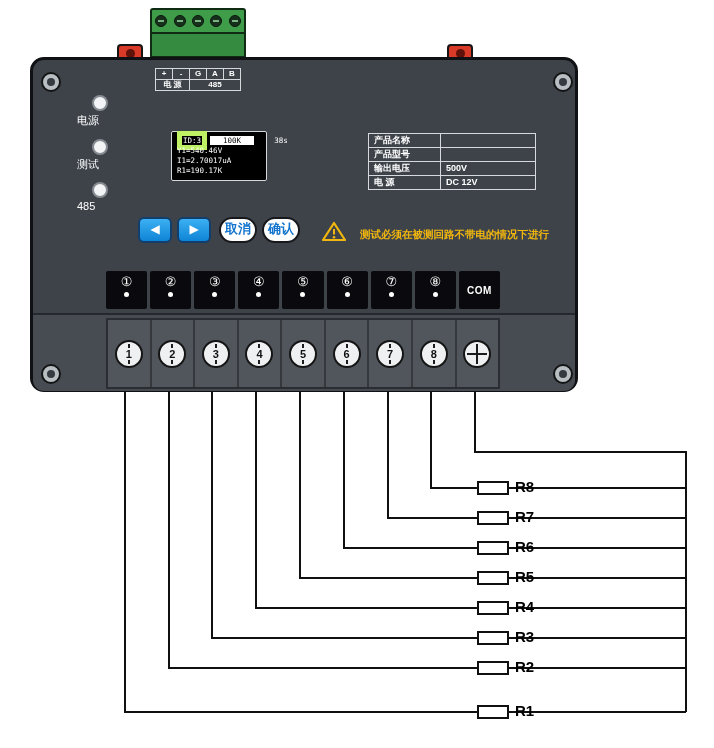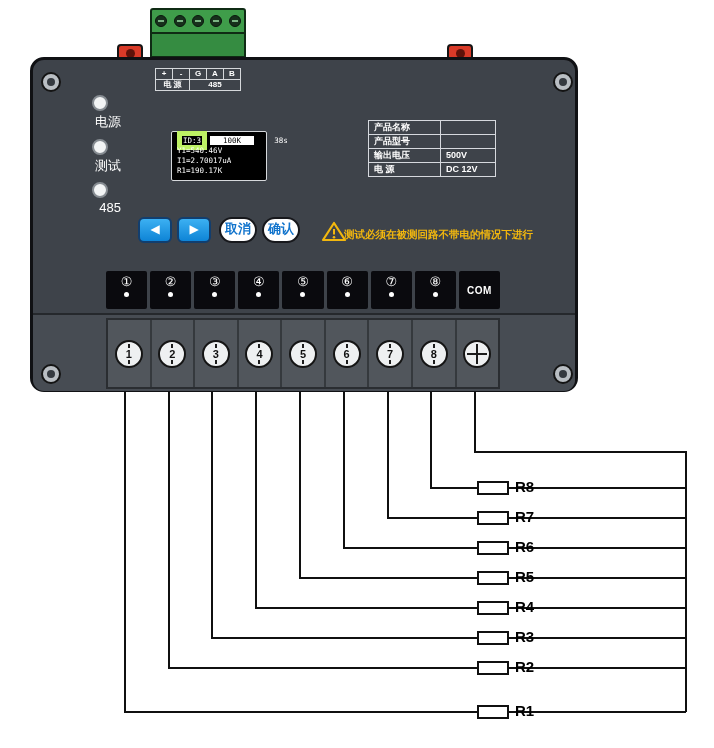--- a/index.html
+++ b/index.html
@@ -27,42 +27,42 @@
   .toplabels{position:absolute;left:122px;top:8px}
   .tl-row{display:flex}
   .tl-row+.tl-row{margin-top:-1px}
   .tl-cell{width:18px;height:12px;border:1px solid #d5d8db;box-sizing:border-box;color:#fff;font-size:8px;font-weight:bold;text-align:center;line-height:10px}
   .tl-cell+.tl-cell{margin-left:-1px}
   .tl-cell.g1{width:35px}
   .tl-cell.g2{width:52px}
 
   
   .led{position:absolute;width:12px;height:12px;border-radius:50%;background:#f2f4f5;border:2px solid #868c92;box-sizing:content-box}
-  .led-label{position:absolute;width:44px;text-align:right;color:#fff;font-size:13px}
+  .led-label{position:absolute;width:44px;text-align:left;color:#fff;font-size:11px}
 
   
   .display{position:absolute;left:138px;top:71px;width:96px;height:50px;background:#000;border:1px solid #d6d9dc;border-radius:2px;padding:4px 5px;box-sizing:border-box;font-family:"DejaVu Sans Mono",monospace;color:#fff;font-size:7.5px;line-height:10px;white-space:nowrap}
   .disp-id{border:5px solid #bef264;padding:0 1px}
   .disp-range{background:#fff;color:#000;padding:0 13px;margin-left:3px}
   .disp-time{margin-left:20px}
 
   
-  .itable{position:absolute;left:335px;top:60px;width:128px}
+  .itable{position:absolute;left:335px;top:73px;width:168px}
   .irow{display:flex;height:15px;border:1px solid #d6d9de;box-sizing:border-box}
   .irow+.irow{margin-top:-1px}
   .ilabel{width:72px;border-right:1px solid #d6d9de;box-sizing:border-box;color:#fff;font-size:9px;font-weight:bold;line-height:13px;padding-left:5px}
   .ivalue{flex:1;color:#fff;font-size:9px;font-weight:bold;line-height:13px;padding-left:5px}
 
   
   .btn-arrow{position:absolute;top:157px;width:34px;height:26px;background:linear-gradient(#3cb0f2,#0e84d6);border:2px solid #123e6e;border-radius:6px;color:#fff;font-size:12px;text-align:center;line-height:21px;box-sizing:border-box;cursor:pointer}
   .btn-text{position:absolute;top:157px;width:38px;height:26px;background:#fff;border:2px solid #17181c;border-radius:13px;color:#1274cc;font-size:13px;font-weight:bold;text-align:center;line-height:20px;box-sizing:border-box;cursor:pointer}
 
   
   .warn-tri{position:absolute;left:288px;top:160px}
-  .warn-text{position:absolute;left:311px;top:168px;color:#f2b70e;font-size:10.5px;font-weight:bold;white-space:nowrap}
+  .warn-text{position:absolute;left:327px;top:168px;color:#f2b70e;font-size:10.5px;font-weight:bold;white-space:nowrap}
 
   
   .strip{position:absolute;left:73px;top:211px;width:394px;height:38px;display:flex;gap:3px}
   .scell{flex:1;background:#0a0a0e;border-radius:2px;display:flex;flex-direction:column;align-items:center}
   .snum{color:#fff;font-size:13px;line-height:15px;margin-top:3px}
   .sdot{width:5px;height:5px;border-radius:50%;background:#fff;margin-top:3px}
   .scell.com{justify-content:center}
   .scom{color:#fff;font-size:10px;font-weight:bold;letter-spacing:.5px}
 
   

